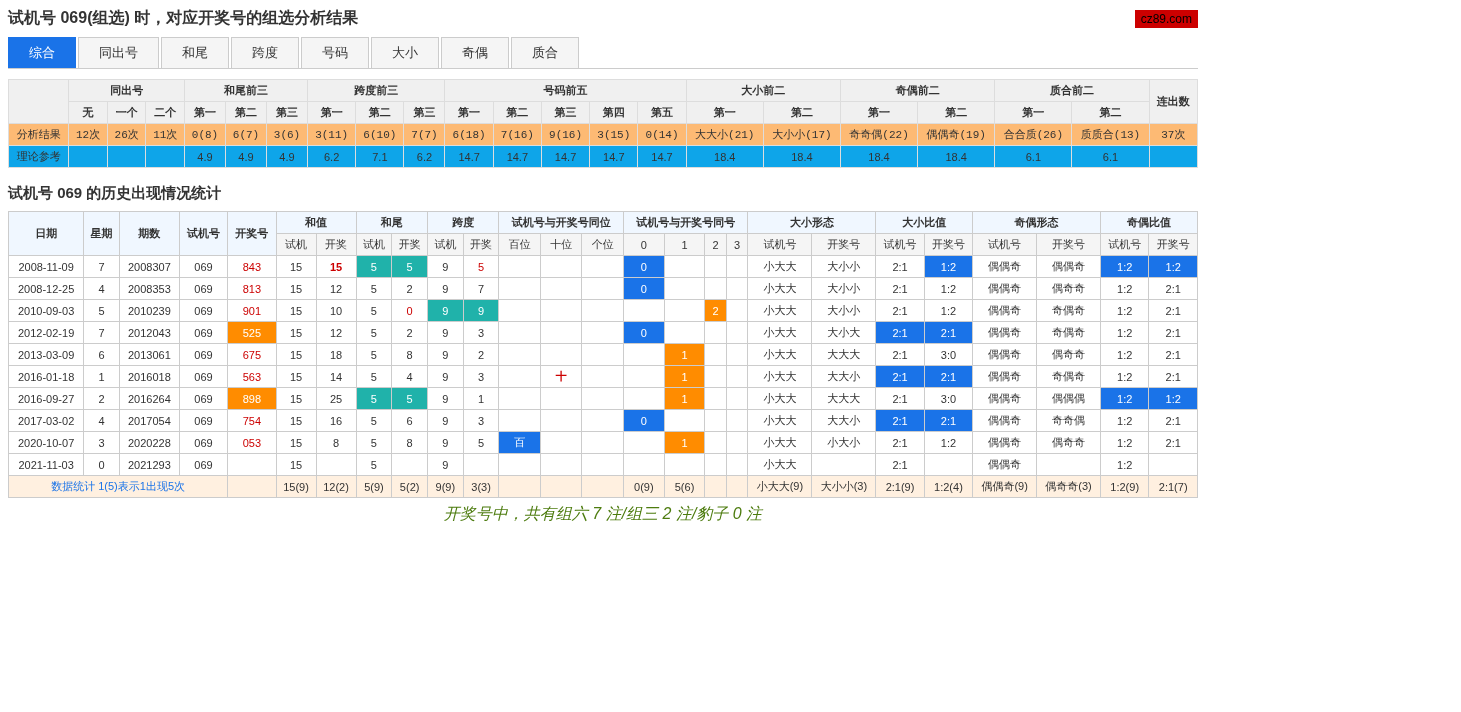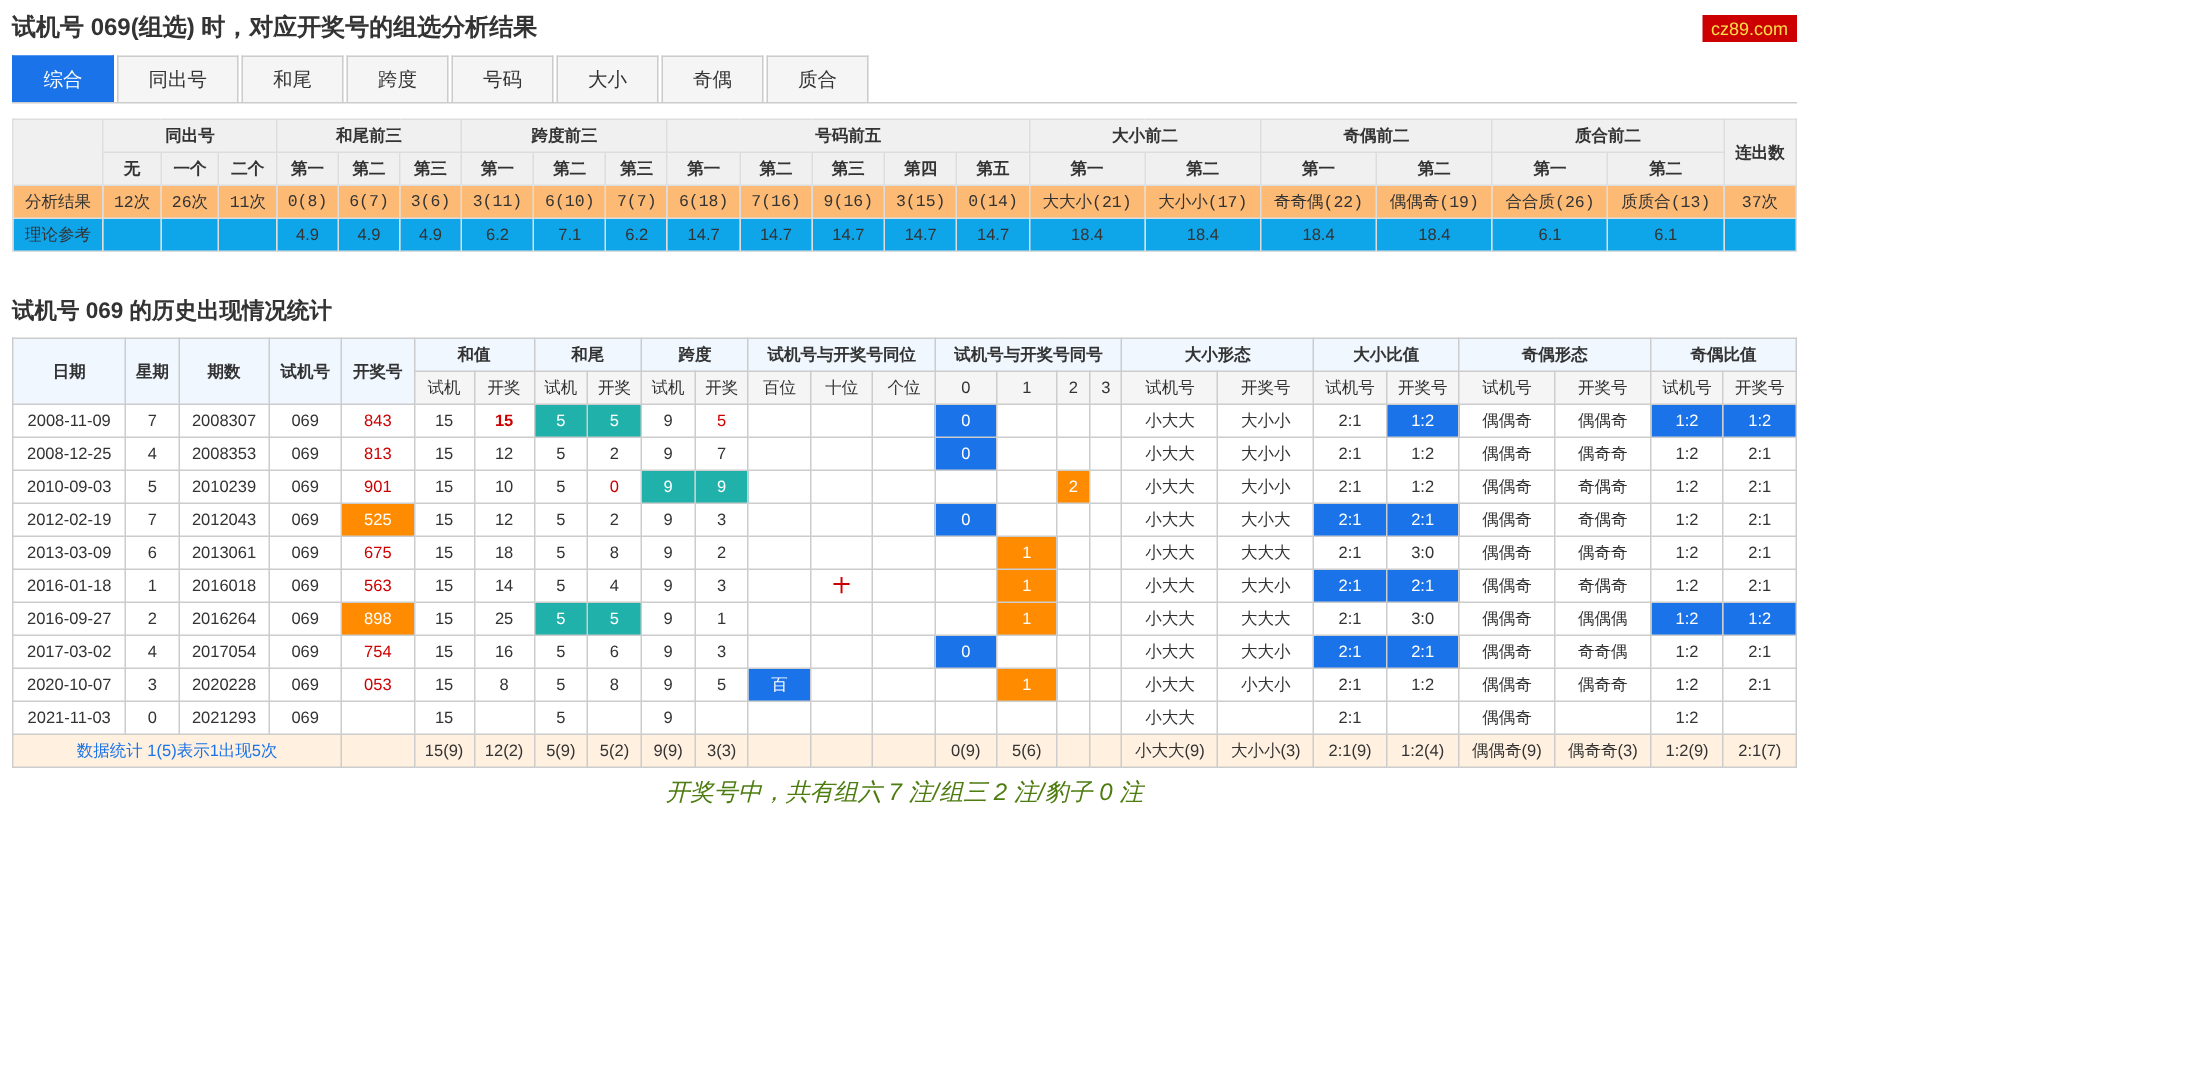--- a/index.html
+++ b/index.html
@@ -2,39 +2,39 @@
 <html><head>
   <meta charset="utf-8">
   <style>
     * { margin: 0; padding: 0; box-sizing: border-box; }
     body { font-family: Arial, sans-serif; font-size: 12px; color: #333; background: #fff; }
     
     .page-container { width: 1206px; min-height: 712px; padding: 8px; }
     
     .top-bar { display: flex; justify-content: space-between; align-items: center; margin-bottom: 8px; }
     .page-title { font-size: 16px; font-weight: bold; color: #333; }
-    .brand-logo { background: #cc0000; color: #fde047; padding: 2px 6px; font-size: 12px; }
+    .brand-logo { background: #cc0000; color: #000000; padding: 2px 6px; font-size: 12px; }
     
     .nav-tabs { display: flex; border-bottom: 1px solid #ccc; margin-bottom: 10px; align-items: center; }
     .nav-tab { padding: 6px 20px; cursor: pointer; border: 1px solid #ccc; border-bottom: none; margin-right: 2px; background: #f5f5f5; font-size: 13px; }
     .nav-tab.active { background: #1a73e8; color: #fff; border-color: #1a73e8; }
     
     
     .section-title { font-size: 15px; font-weight: bold; margin: 10px 0 8px 0; color: #333; }
     
     table { border-collapse: collapse; width: 100%; }
     td, th { border: 1px solid #ccc; padding: 3px 5px; text-align: center; font-size: 11px; white-space: nowrap; }
     
     .analysis-table td, .analysis-table th { border: 1px solid #ddd; }
     .analysis-table .header-row td { background: #f0f0f0; font-weight: bold; }
     .analysis-table .data-row td { background: #fdba74; font-family: Liberation Mono, monospace; }
     .analysis-table .ref-row td { background: #0ea5e9; }
     
     
-    .history-section { margin-top: 30px; }
+    .history-section { margin-top: 16px; }
     
     .hist-table td, .hist-table th { border: 1px solid #ccc; padding: 3px 4px; text-align: center; font-size: 11px; }
     .hist-table .col-header { background: #f0f7ff; font-weight: bold; }
     .hist-table .sub-header { background: #f5f5f5; }
     
     .cell-teal { background: #20b2aa; color: #fff; }
     .cell-orange { background: #ff8c00; color: #fff; }
     .cell-blue-light { background: #1a73e8; color: #fff; }
     
     .text-red { color: #cc0000; }

